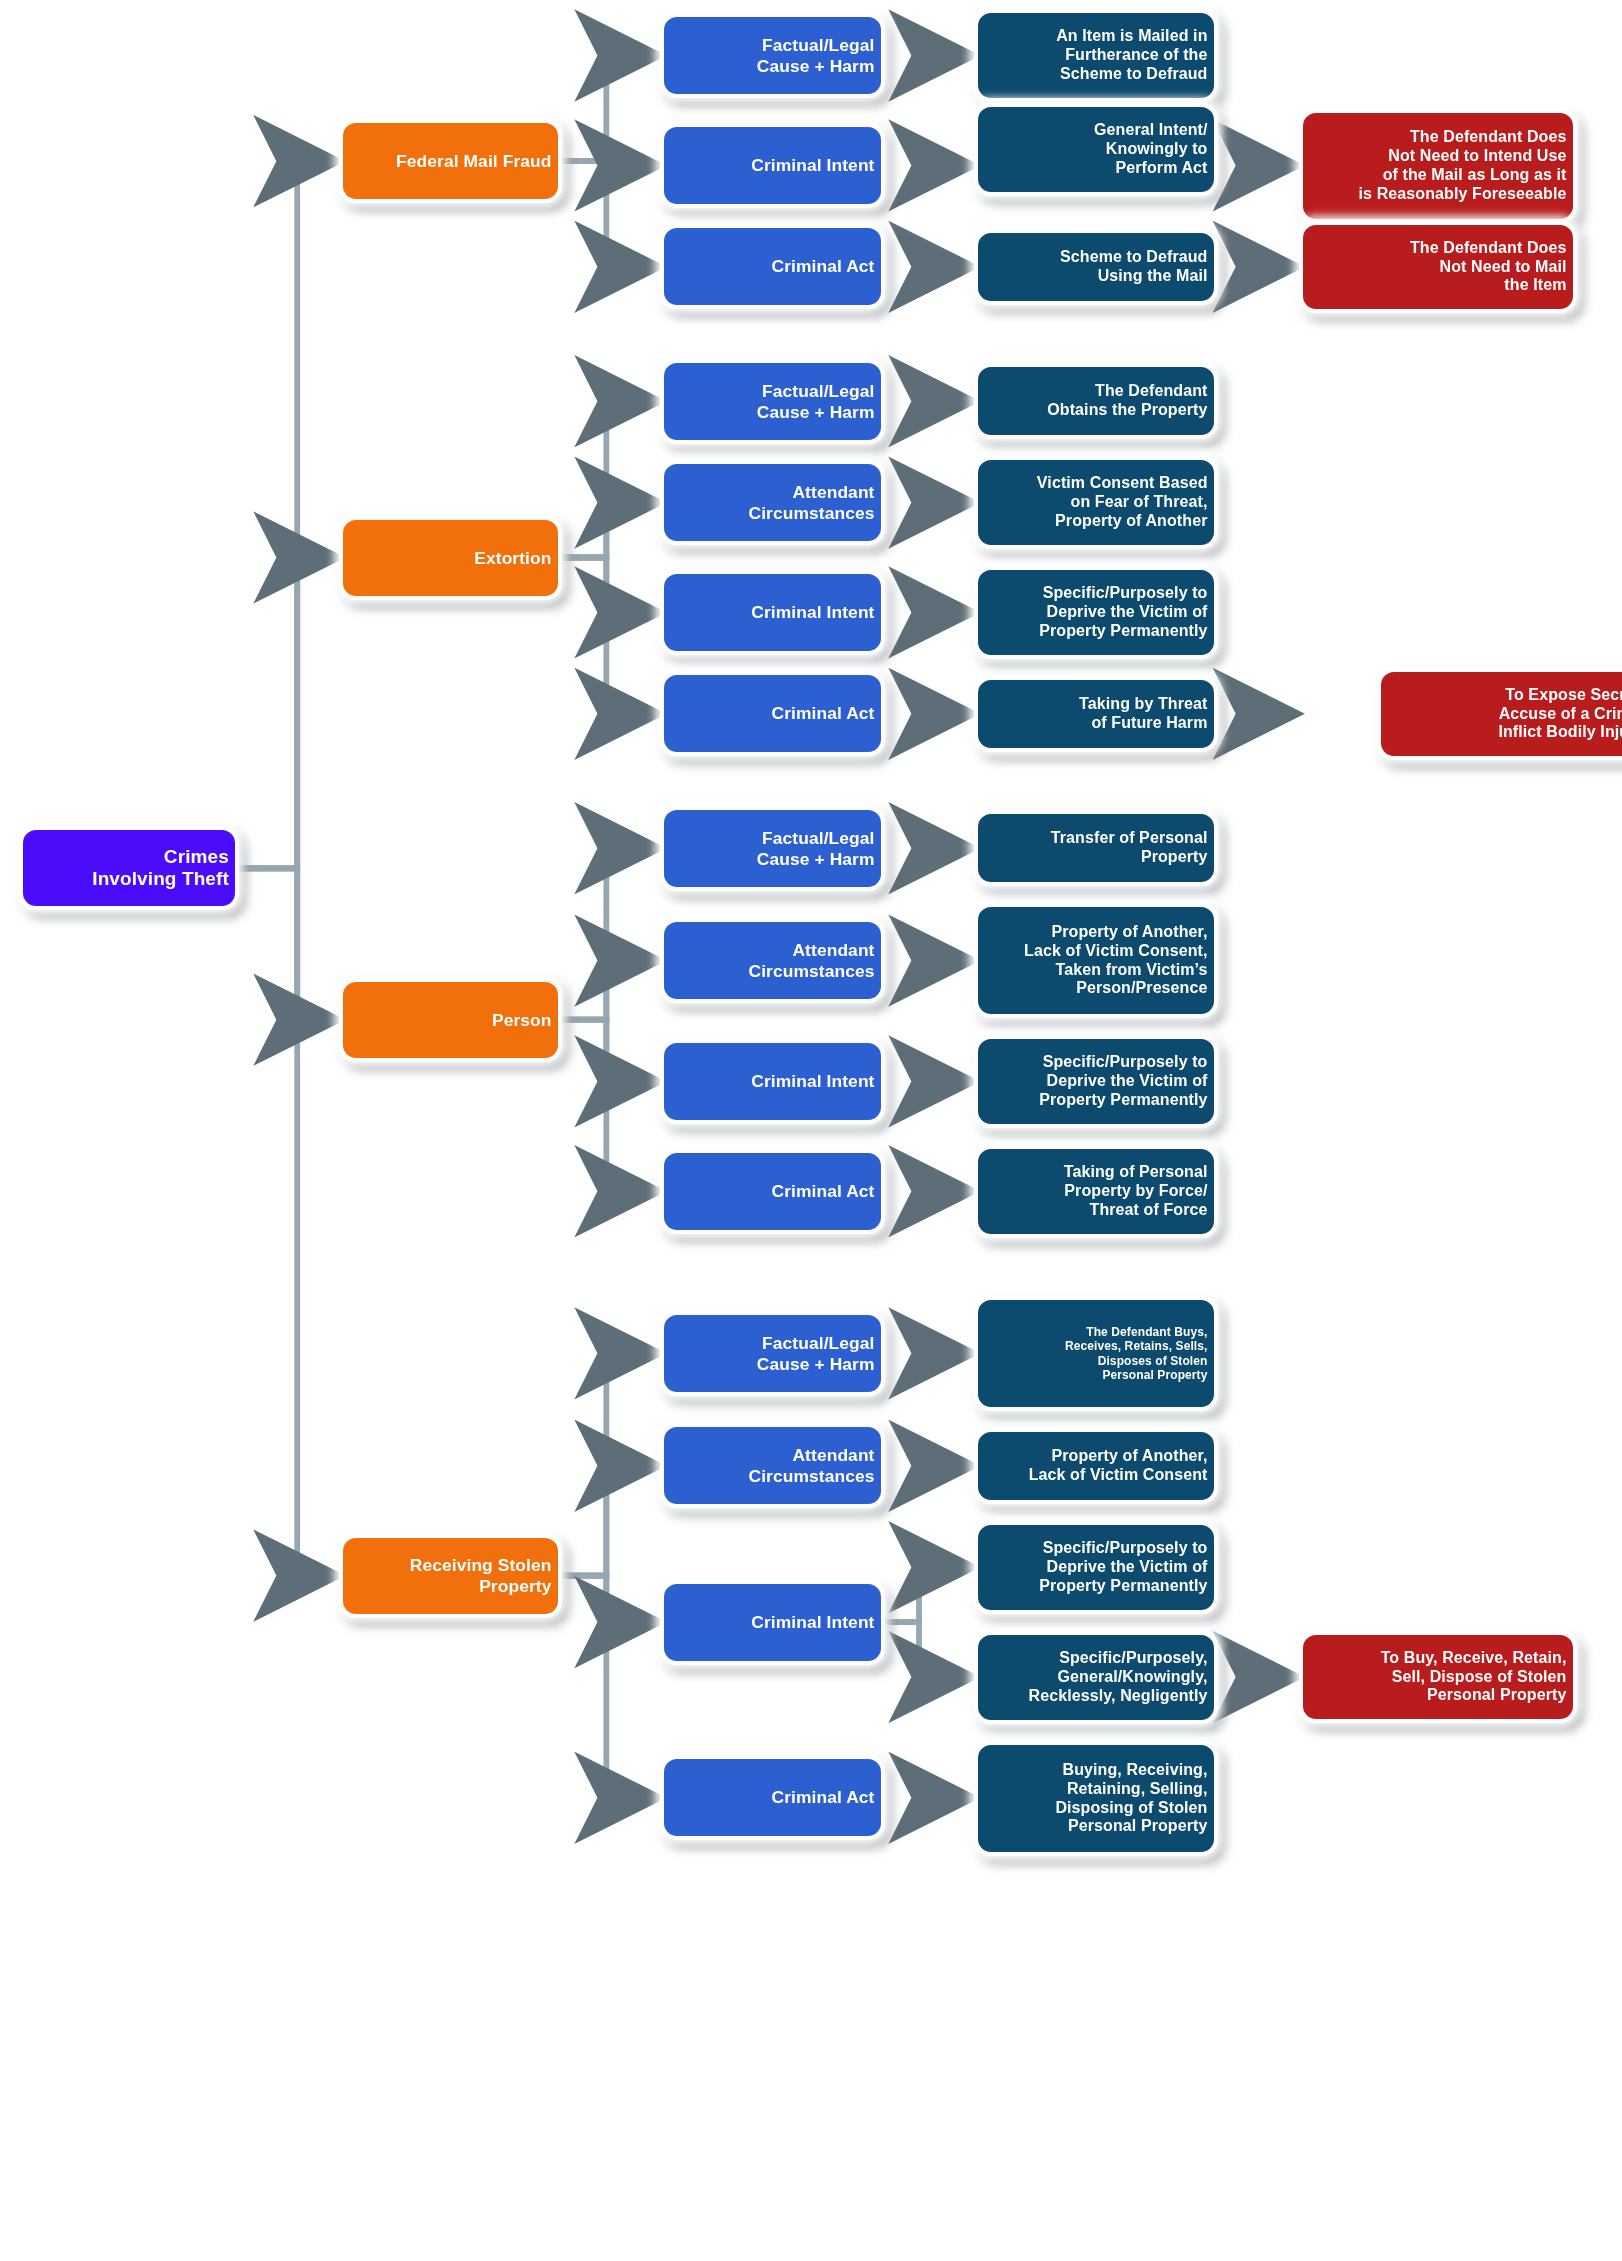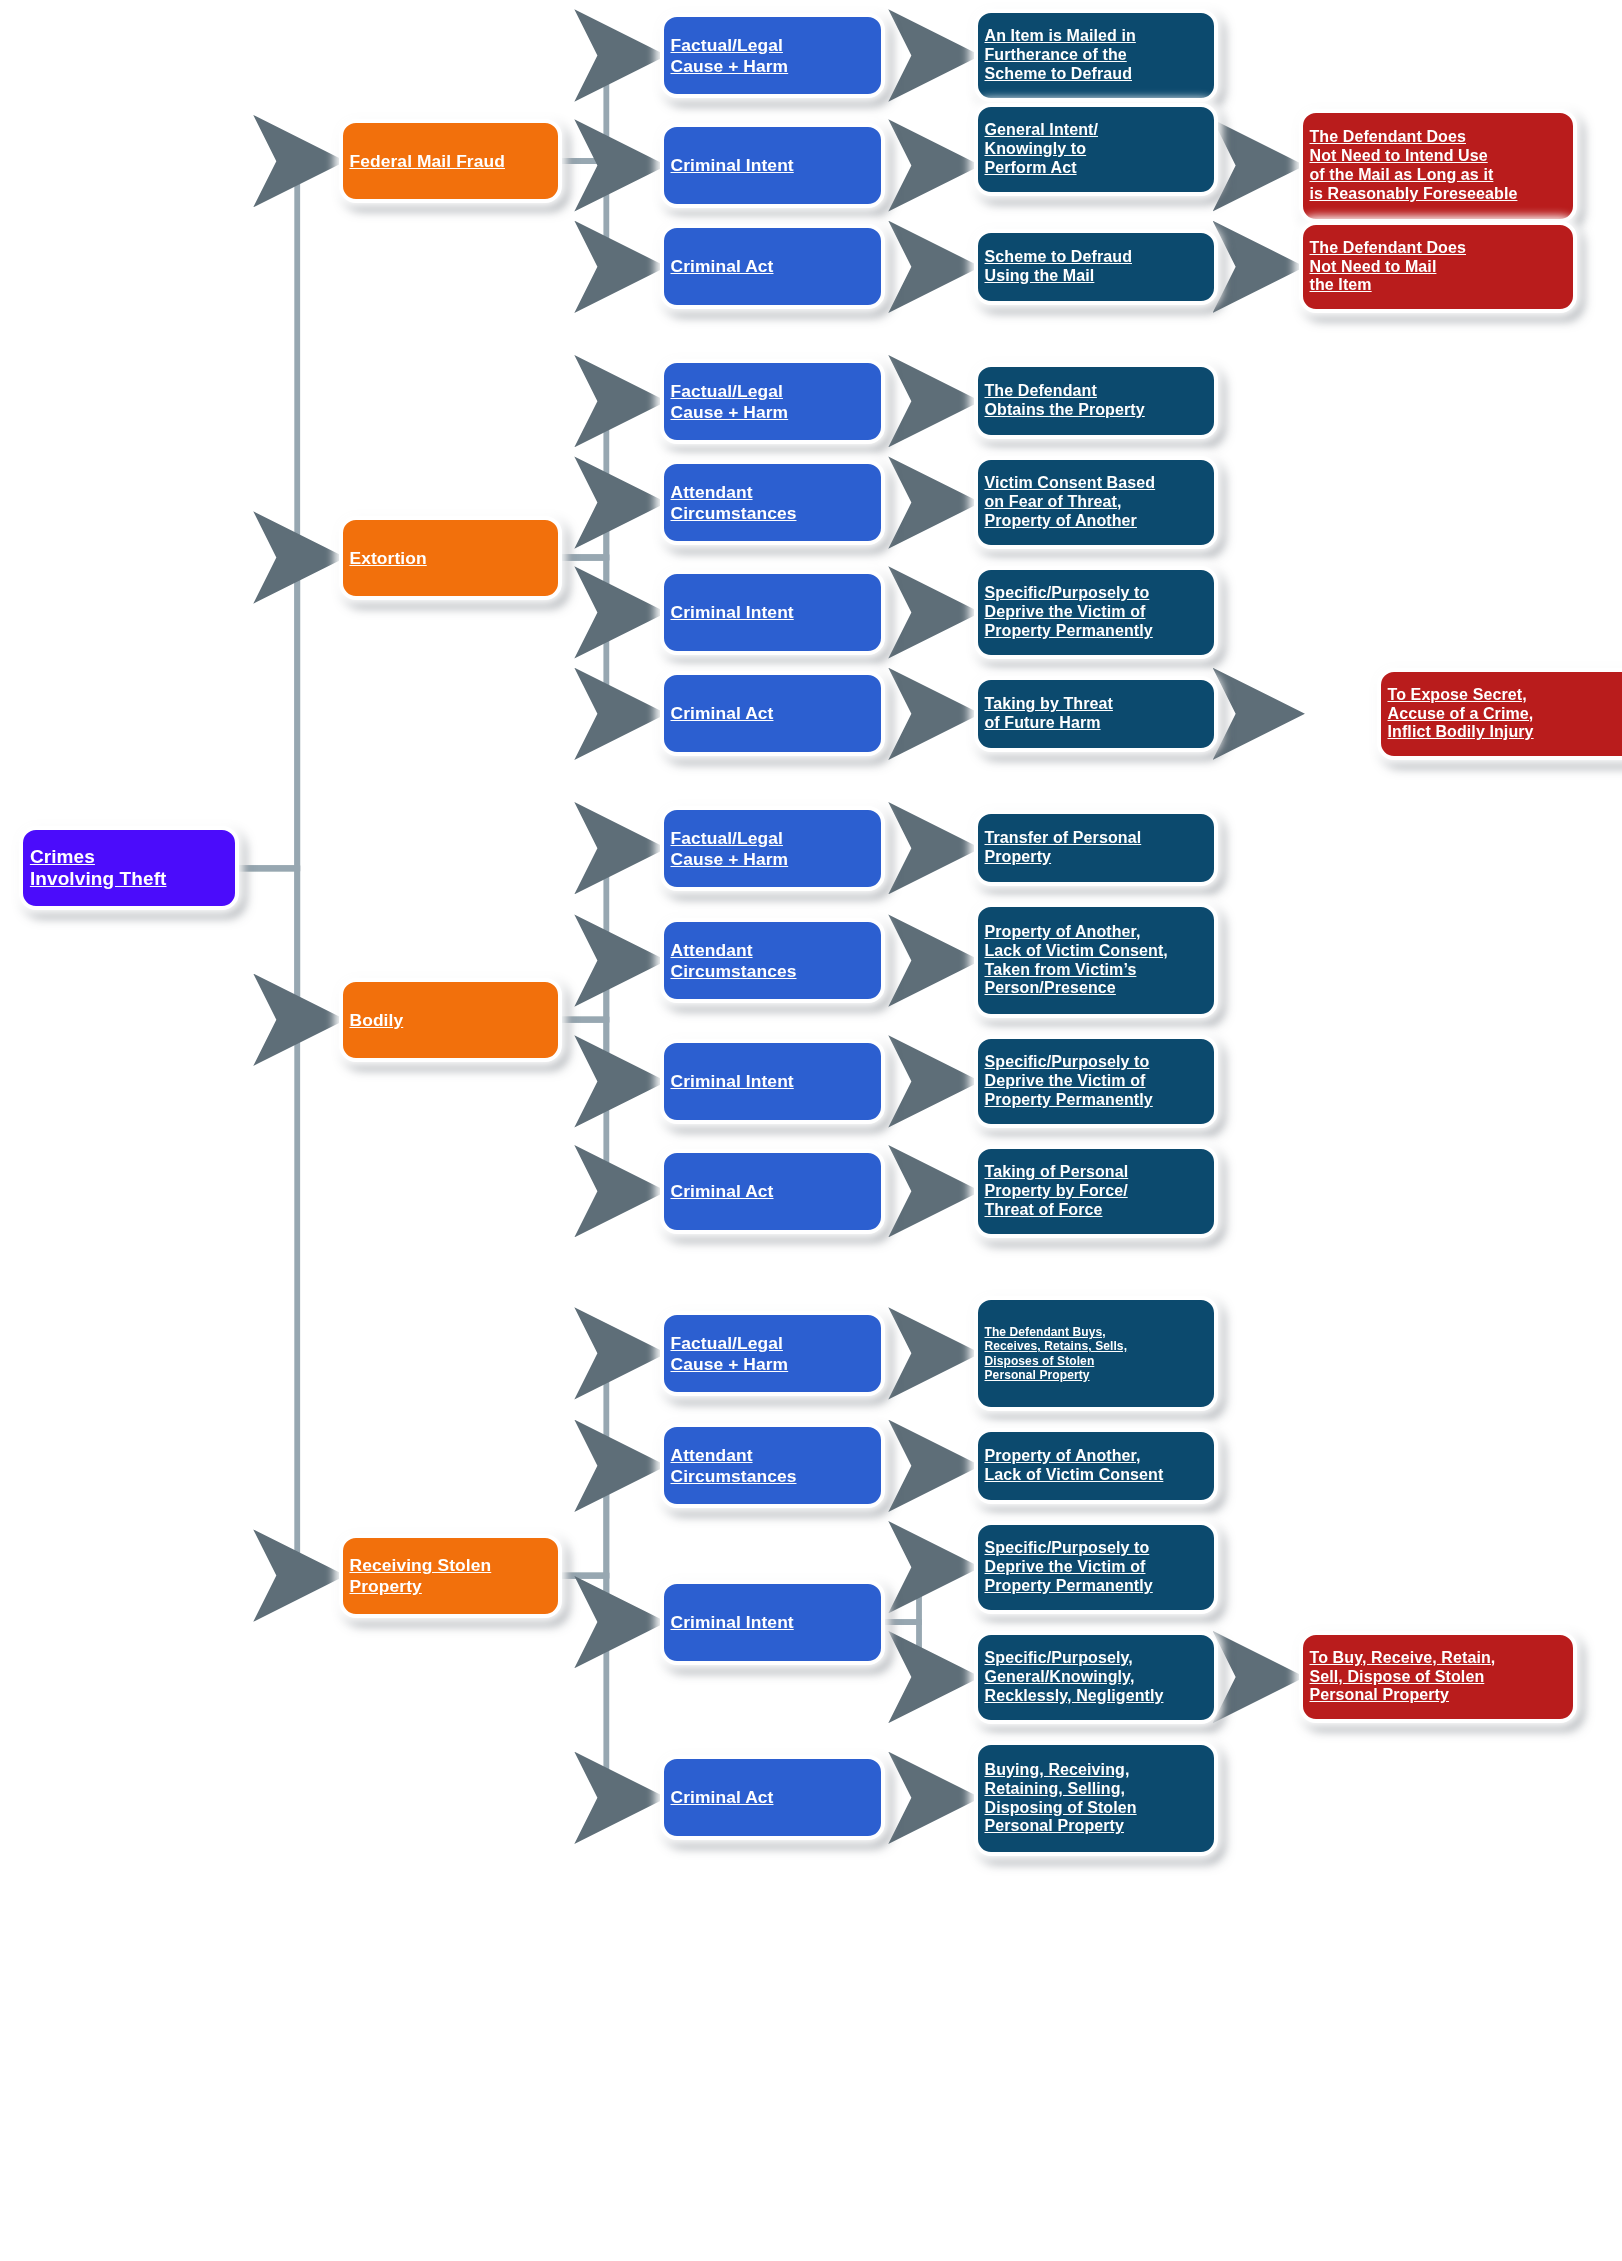--- a/index.html
+++ b/index.html
@@ -16,31 +16,30 @@
     left:0; top:0;
     width:1623px; height:2261px;
     pointer-events:none;
   }
   .node{
     position:absolute;
     box-sizing:border-box;
     display:flex;
     align-items:center;
     justify-content:center;
-    text-align:left;
+    text-align:right;
     color:#ffffff;
     font-weight:bold;
     border:4.5px solid #ffffff;
     border-radius:17px;
     box-shadow:0 0 9px 4.5px rgba(255,255,255,0.95), 5.2px 6.5px 10.3px rgba(60,70,80,0.55);
     line-height:1.18;
     padding:3.9px 6.5px;
     z-index:5;
     letter-spacing:0.1px;
-    text-decoration:underline;
   }
   .node span{display:block;width:100%;}
   .root{ background:#4B0CFB; }
   .cat { background:#F2700C; }
   .elem{ background:#2C5FD0; }
   .detail{ background:#0c4a6e; }
   .note{ background:#b91c1c; }
 </style>
 </head>
 <body>
@@ -198,21 +197,21 @@
       <div class="node elem" style="left: 660px; top: 1039px; width: 225px; height: 85px;">
         <span style="font-size: 17.4px;">Criminal Intent</span>
       </div>
       <div class="node detail" style="left: 974px; top: 1145px; width: 244px; height: 93px;">
         <span style="font-size: 16px;">Taking of Personal<br>Property by Force/<br>Threat of Force</span>
       </div>
       <div class="node elem" style="left: 660px; top: 1149px; width: 225px; height: 85px;">
         <span style="font-size: 17.4px;">Criminal Act</span>
       </div>
       <div class="node cat" style="left: 339px; top: 978px; width: 223px; height: 84px;">
-        <span style="font-size: 17.4px;">Bodily</span>
+        <span style="font-size: 17.4px;">Person</span>
       </div>
       <div class="node detail" style="left: 974px; top: 1296px; width: 244px; height: 115px;">
         <span style="font-size: 12px;">The Defendant Buys,<br>Receives, Retains, Sells,<br>Disposes of Stolen<br>Personal Property</span>
       </div>
       <div class="node elem" style="left: 660px; top: 1311px; width: 225px; height: 85px;">
         <span style="font-size: 17.4px;">Factual/Legal<br>Cause + Harm</span>
       </div>
       <div class="node detail" style="left: 974px; top: 1428px; width: 244px; height: 76px;">
         <span style="font-size: 16px;">Property of Another,<br>Lack of Victim Consent</span>
       </div>

